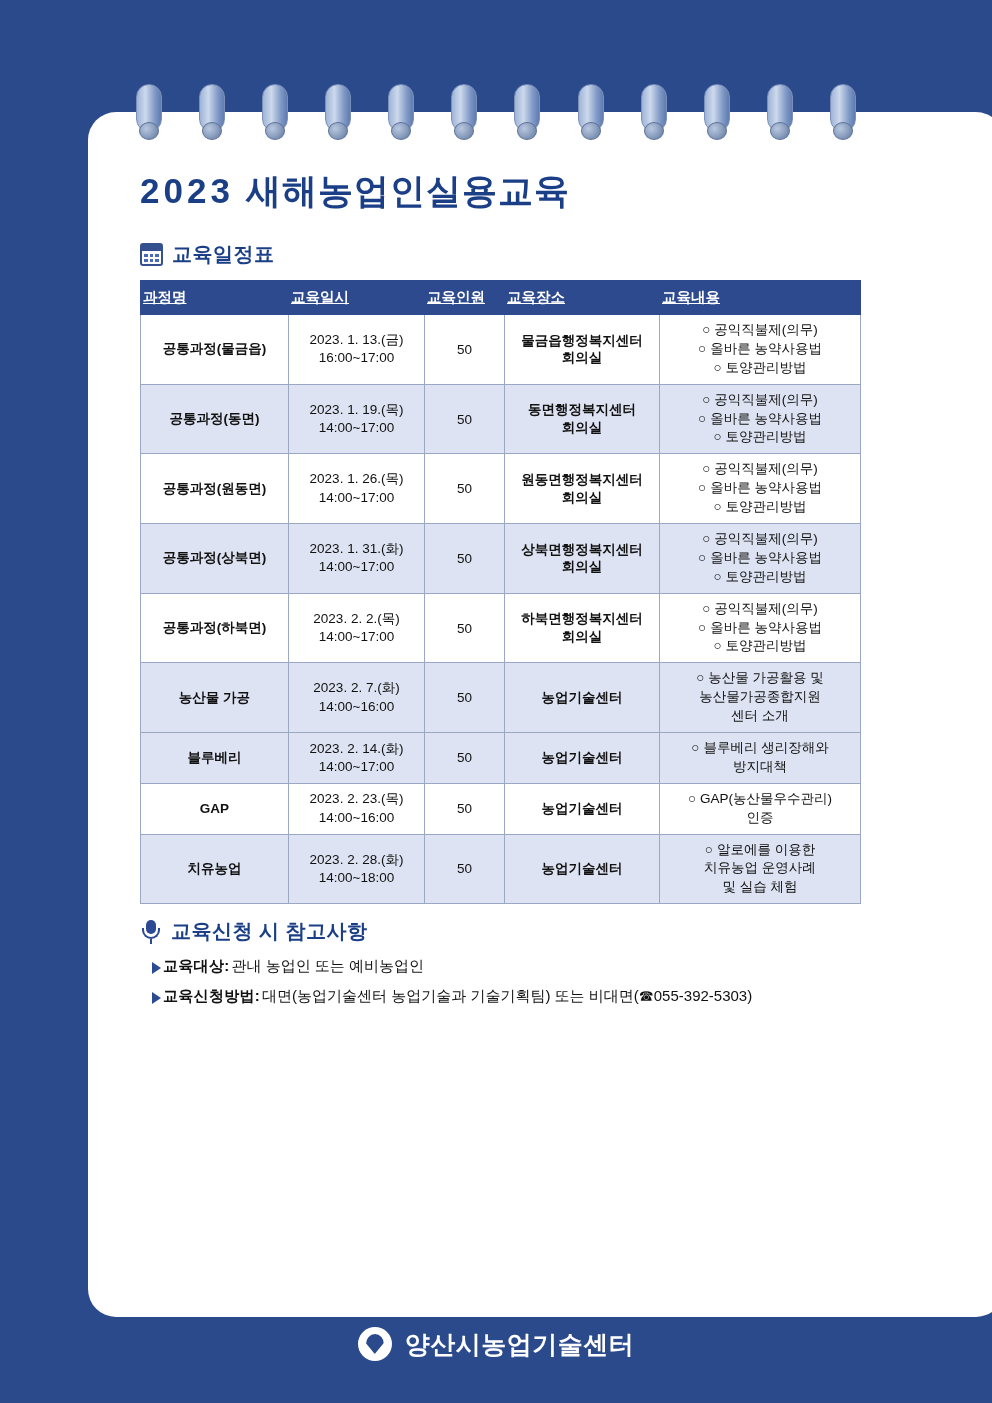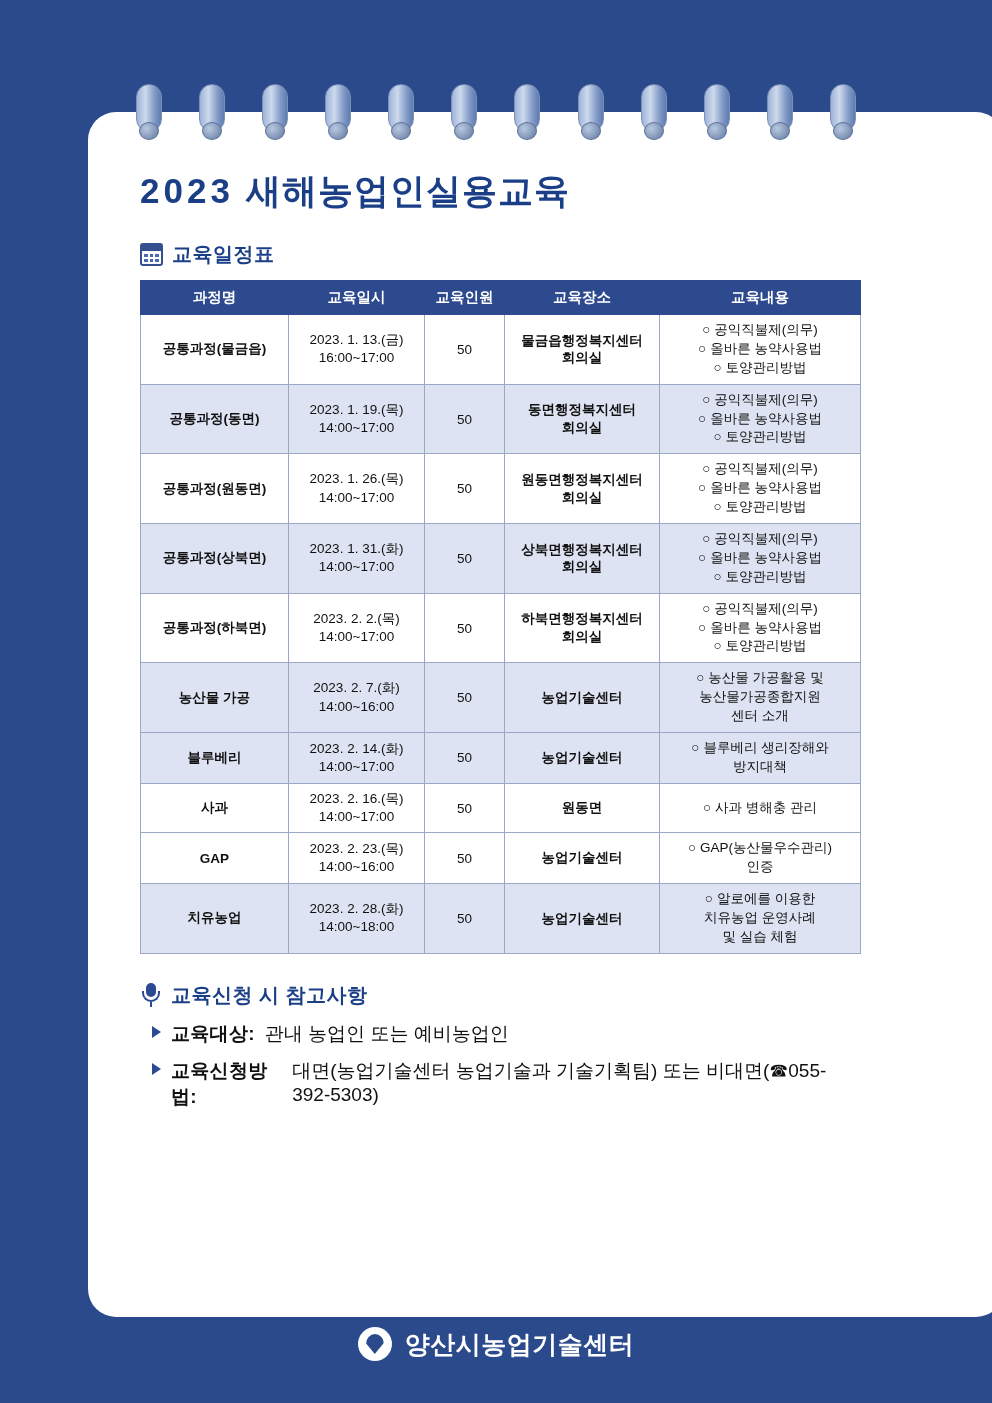--- a/index.html
+++ b/index.html
@@ -154,21 +154,22 @@
     margin-left: 4px;
     table-layout: fixed;
   }
   table.schedule th {
     background: #2d4a8e;
     color: #ffffff;
     font-size: 14.5px;
     font-weight: bold;
     padding: 7px 2px;
     border: 1px solid #2d4a8e;
-    text-align: center;
+    text-align: left;
+    text-decoration: underline;
   }
   table.schedule td {
     border: 1px solid #9aa8c4;
     font-size: 13.5px;
     color: #111;
     text-align: center;
     padding: 6px 4px;
     vertical-align: middle;
   }
   tr.alt td { background: #dde3f2; }
@@ -185,23 +186,23 @@
   }
   td.contents .line { white-space: pre-line; }
   td.contents .bullet { margin-right: 4px; }
 
   .notes {
     margin: 6px 0 0 16px;
   }
   .note-row {
     display: flex;
     align-items: flex-start;
-    gap: 10px;
+    gap: 2px;
     margin-bottom: 11px;
-    font-size: 19px;
+    font-size: 15px;
     color: #111;
   }
   .tri {
     width: 0; height: 0;
     border-left: 9px solid #2c4a94;
     border-top: 6px solid transparent;
     border-bottom: 6px solid transparent;
     margin-top: 5px;
     flex: none;
   }
@@ -415,30 +416,20 @@
           <td class="date">2023. 2. 14.(화)
 14:00~17:00</td>
           <td class="count">50</td>
           <td class="place">농업기술센터</td>
           <td class="contents">
             <div class="line"><span class="bullet">○</span><span>블루베리 생리장해와
 방지대책</span></div>
           </td>
         </tr>
         <tr>
-          <td class="course">사과</td>
-          <td class="date">2023. 2. 16.(목)
-14:00~17:00</td>
-          <td class="count">50</td>
-          <td class="place">원동면</td>
-          <td class="contents">
-            <div class="line"><span class="bullet">○</span><span>사과 병해충 관리</span></div>
-          </td>
-        </tr>
-        <tr>
           <td class="course">GAP</td>
           <td class="date">2023. 2. 23.(목)
 14:00~16:00</td>
           <td class="count">50</td>
           <td class="place">농업기술센터</td>
           <td class="contents">
             <div class="line"><span class="bullet">○</span><span>GAP(농산물우수관리)
 인증</span></div>
           </td>
         </tr>
@@ -450,21 +441,21 @@
           <td class="place">농업기술센터</td>
           <td class="contents">
             <div class="line"><span class="bullet">○</span><span>알로에를 이용한
 치유농업 운영사례
 및 실습 체험</span></div>
           </td>
         </tr>
       </tbody>
     </table>
 
-    <div class="section-head" style="margin-top:28px;">
+    <div class="section-head" style="margin-top:14px;">
       <span class="mic-icon">
         <span class="cap2"></span>
           <span class="arc"></span>
           <span class="stem"></span>
       </span>
       <span class="sec-title">교육신청 시 참고사항</span>
     </div>
 
     <div class="notes">
       <div class="note-row">

